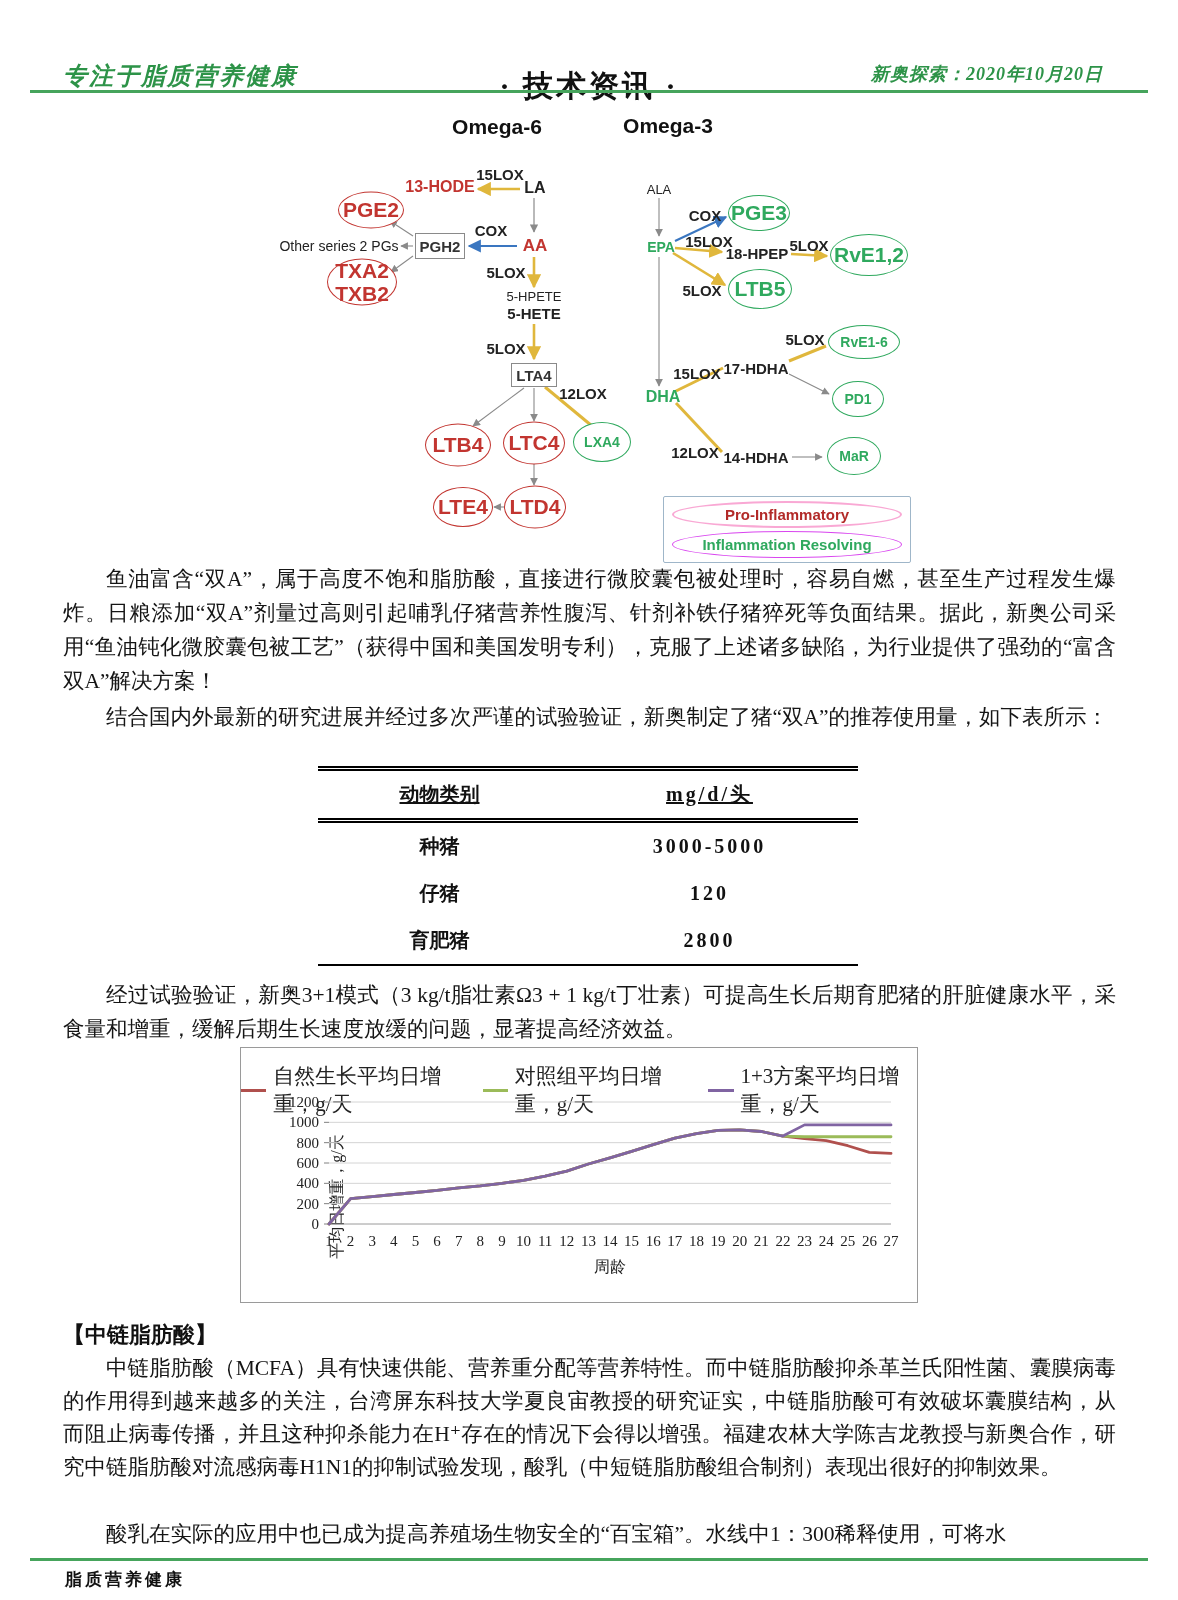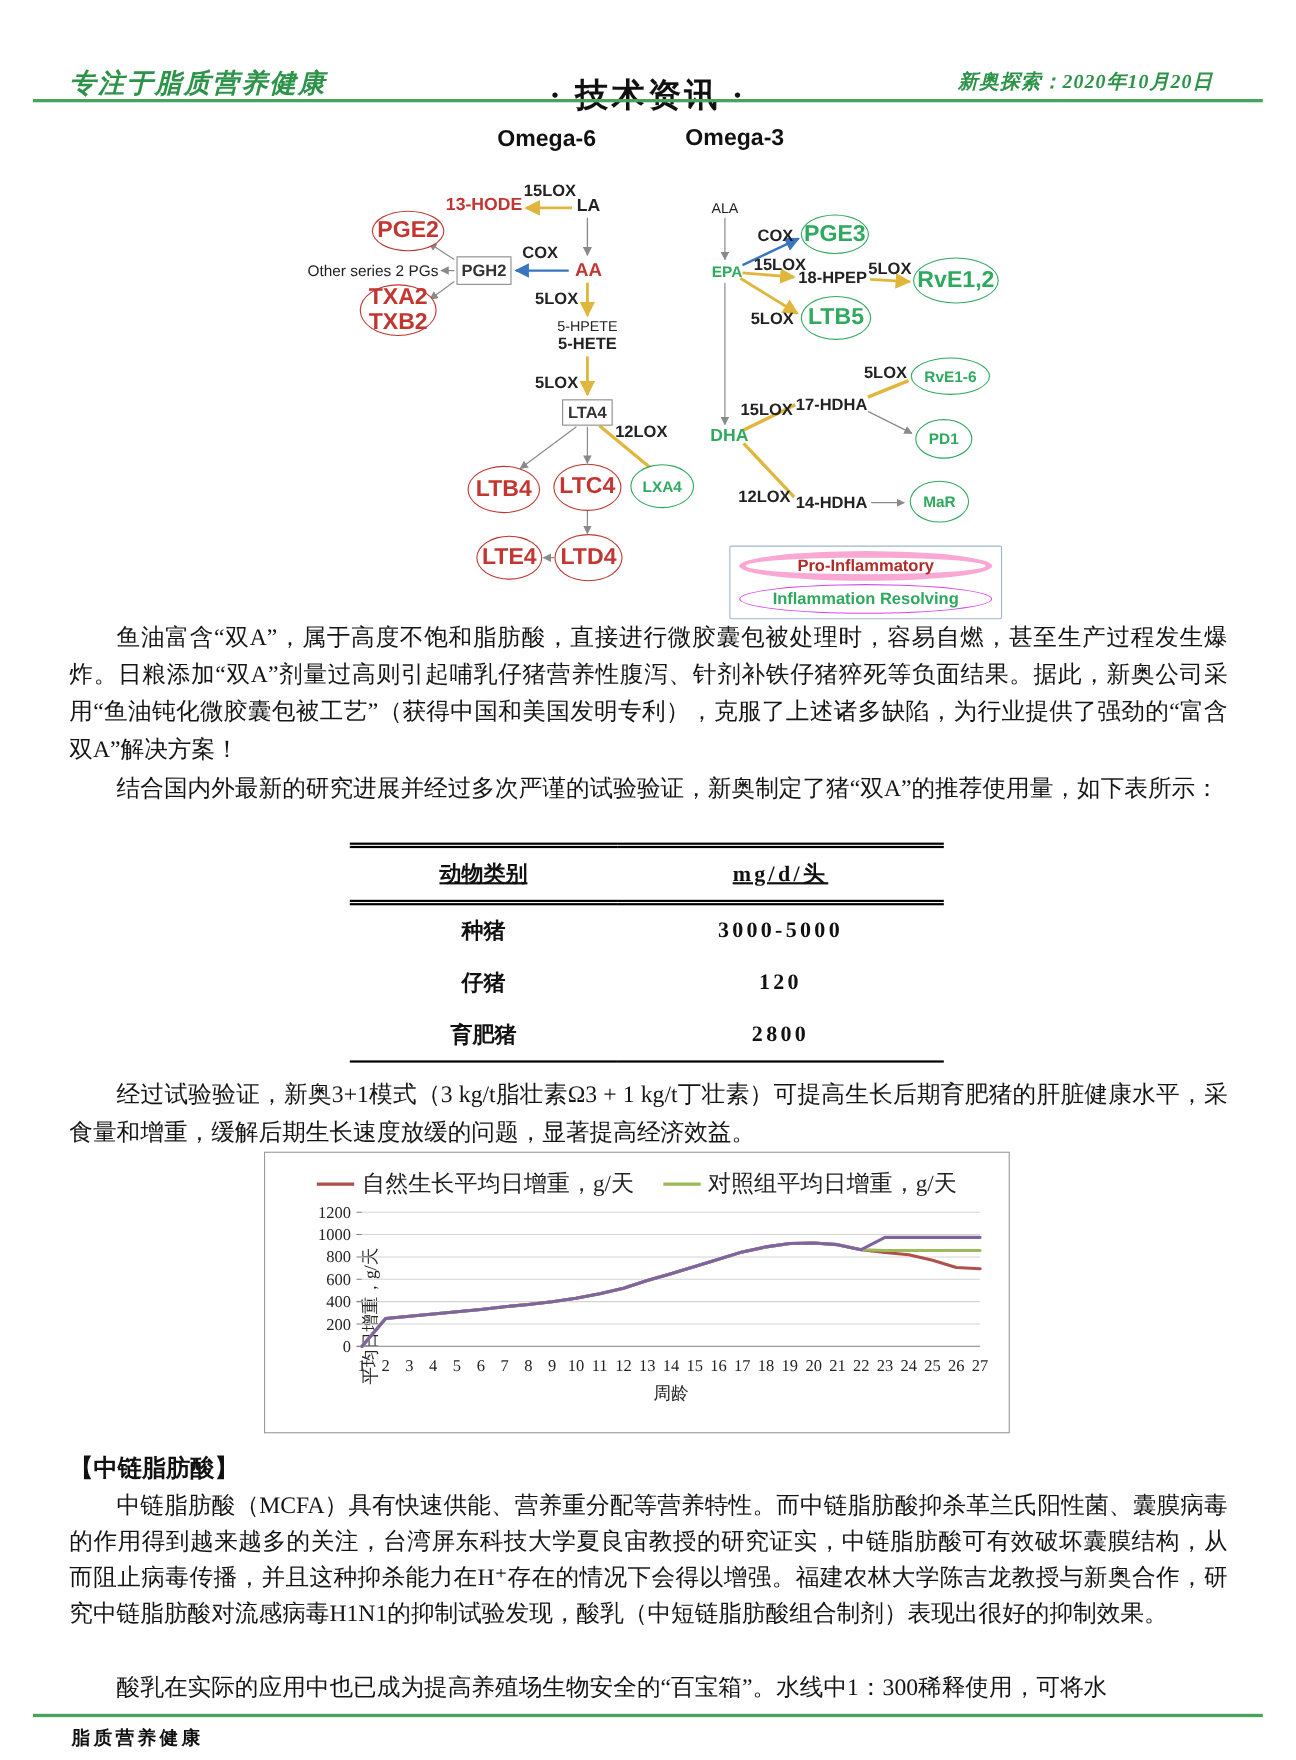--- a/index.html
+++ b/index.html
@@ -50,21 +50,21 @@
   .leg-box {
     position:absolute; left:663px; top:391px; width:248px; height:67px;
     border:1.4px solid #9fb6c9; background:#fff; border-radius:2px;
     display:flex; flex-direction:column; align-items:center; justify-content:center; gap:3px;
   }
   .leg-ell {
     width:230px; height:27px; border-radius:50%; display:flex; align-items:center;
     justify-content:center; font-size:15px; font-weight:bold;
     font-family:"Liberation Sans","DejaVu Sans",sans-serif;
   }
-  .leg-ell.red   { border:6px solid #f9a8d4; color:#b22a28; }
+  .leg-ell.red   { border:2px solid #f9a8d4; color:#b22a28; }
   .leg-ell.green { border:1px solid #d946ef; color:#2fa95e; }
 
   
   .para {
     position:absolute; left:63px; width:1053px; font-size:21.5px; line-height:34px;
     text-align:justify; text-indent:2em; color:#151515;
   }
   .sec-title { position:absolute; left:63px; font-size:22px; font-weight:bold; color:#111; }
 
   
@@ -229,20 +229,24 @@
 
   <div class="chart-box">
     <div class="chart-legend" id="chart-legend">
         <span class="item">
           <span class="swatch" style="background: rgb(176, 80, 77);"></span>
           <span>自然生长平均日增重，g/天</span>
         </span>
         <span class="item">
           <span class="swatch" style="background: rgb(155, 187, 89);"></span>
           <span>对照组平均日增重，g/天</span>
+        </span>
+        <span class="item">
+          <span class="swatch" style="background: rgb(128, 100, 162);"></span>
+          <span>1+3方案平均日增重，g/天</span>
         </span>
       </div>
     <div class="y-axis-label" id="chart-ylabel">平均日增重，g/天</div>
     <svg id="chart-svg" width="676" height="195" style="position:absolute; left:0; top:46px;">
         <line x1="88" y1="130" x2="650" y2="130" stroke="#9a9a9a" stroke-width="1"></line>
         <line x1="83" y1="130" x2="88" y2="130" stroke="#808080" stroke-width="1"></line>
         <text x="78" y="135" text-anchor="end" font-size="15" font-family="Liberation Serif, DejaVu Serif, serif" fill="#222">0</text>
         <line x1="88" y1="109.66666666666667" x2="650" y2="109.66666666666667" stroke="#d4d4d4" stroke-width="1"></line>
         <line x1="83" y1="109.66666666666667" x2="88" y2="109.66666666666667" stroke="#808080" stroke-width="1"></line>
         <text x="78" y="114.66666666666667" text-anchor="end" font-size="15" font-family="Liberation Serif, DejaVu Serif, serif" fill="#222">200</text>

